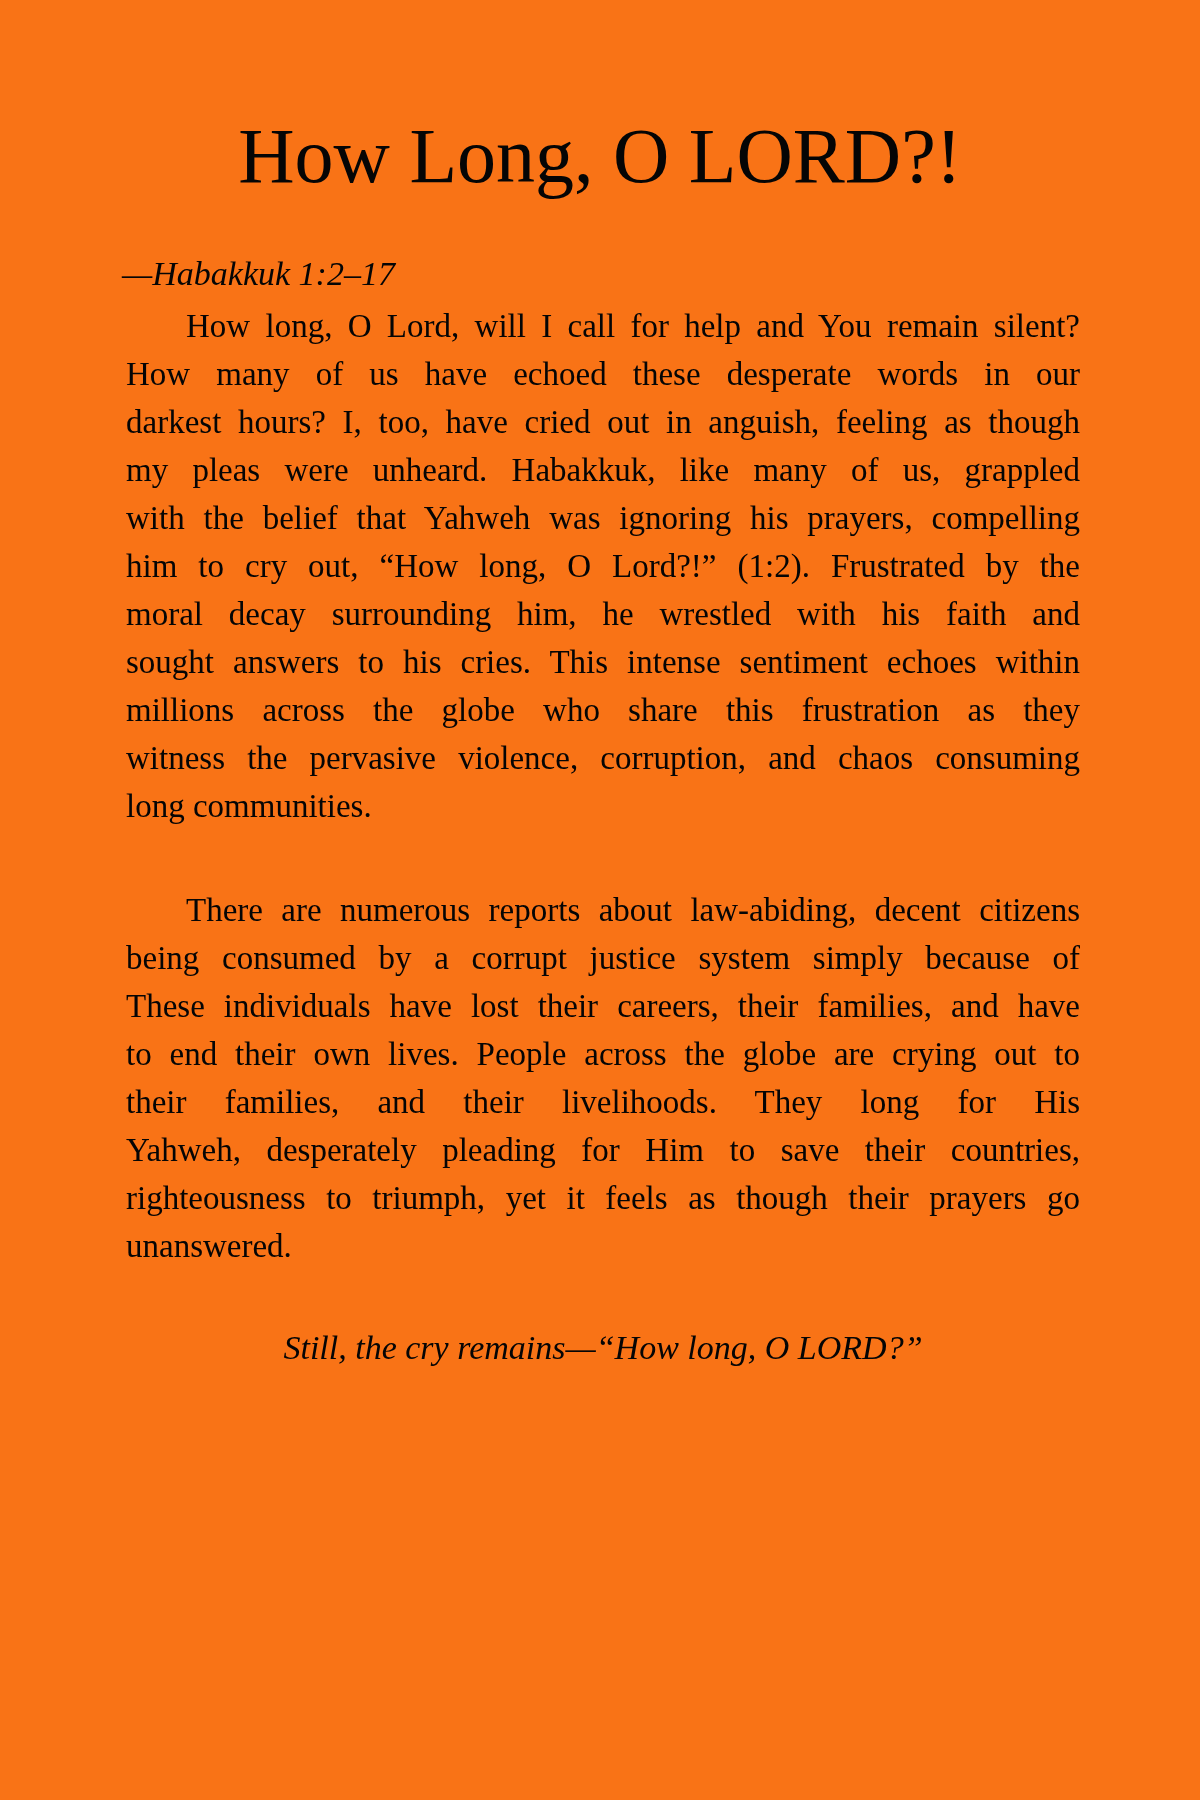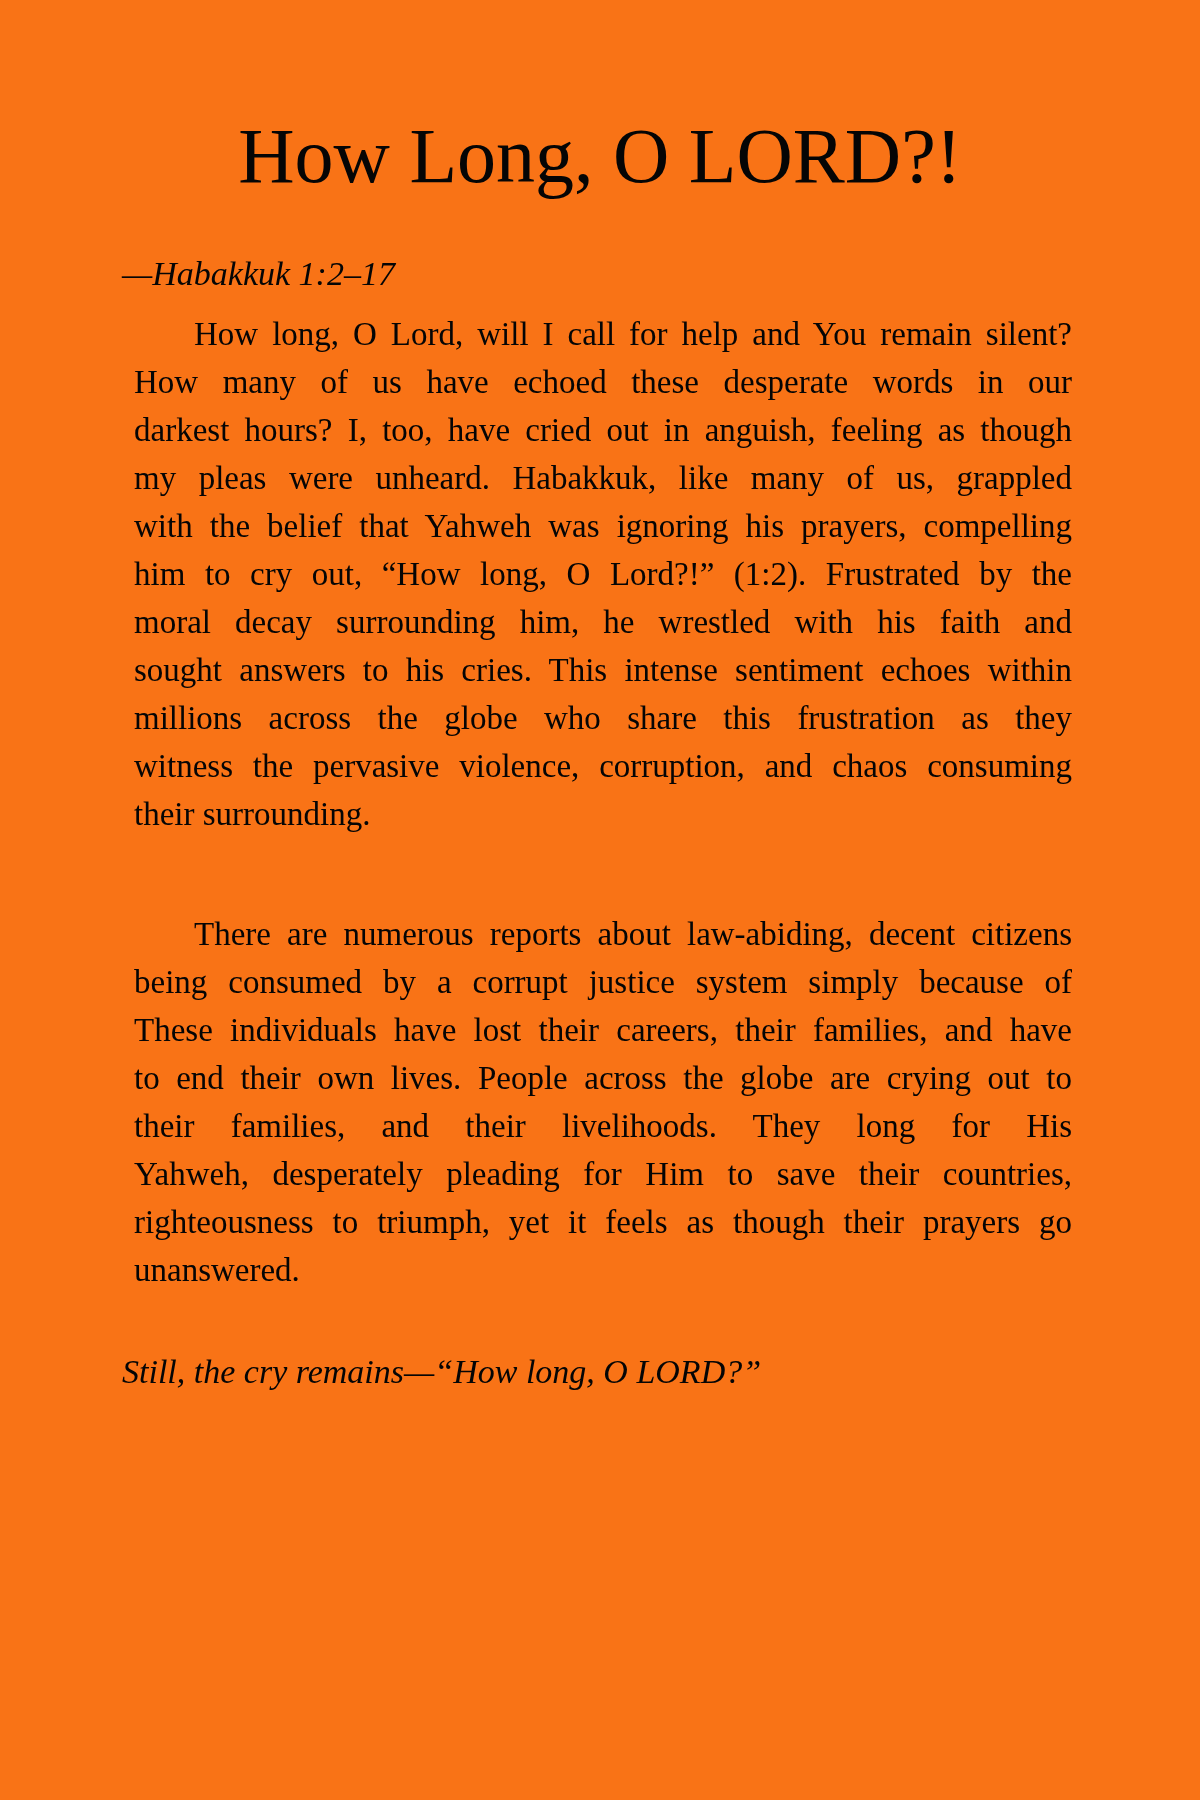--- a/index.html
+++ b/index.html
@@ -36,21 +36,21 @@
     padding-right: 116px; 
   }
   .attribution {
     margin: 48px 0 4px 0;
     font-size: 34px;
     font-style: italic;
     line-height: 48px;
     text-align: left;
   }
   .paragraph {
-    margin: 12px;
+    margin: 4px;
   }
   .bline {
     font-size: 33px;
     line-height: 48px;
     text-align: justify;
     text-align-last: justify;
     text-justify: inter-word;
     white-space: normal;
   }
   .bline.first {
@@ -60,21 +60,21 @@
     text-align-last: left;
   }
   .para-gap {
     height: 48px;
   }
   .closing {
     margin: 54px 0 0 0;
     font-size: 34px;
     font-style: italic;
     line-height: 48px;
-    text-align: left;
+    text-align: center;
   }
 </style>
 </head>
 <body>
 
 <div class="page">
 
   <h1 class="title">How Long, O LORD?!</h1>
 
   <div class="content">
@@ -85,21 +85,21 @@
       <div class="bline first">How long, O Lord, will I call for help and You remain silent?</div>
       <div class="bline">How many of us have echoed these desperate words in our</div>
       <div class="bline">darkest hours? I, too, have cried out in anguish, feeling as though</div>
       <div class="bline">my pleas were unheard. Habakkuk, like many of us, grappled</div>
       <div class="bline">with the belief that Yahweh was ignoring his prayers, compelling</div>
       <div class="bline">him to cry out, “How long, O Lord?!” (1:2). Frustrated by the</div>
       <div class="bline">moral decay surrounding him, he wrestled with his faith and</div>
       <div class="bline">sought answers to his cries. This intense sentiment echoes within</div>
       <div class="bline">millions across the globe who share this frustration as they</div>
       <div class="bline">witness the pervasive violence, corruption, and chaos consuming</div>
-      <div class="bline last">their surrounding.</div>
+      <div class="bline last">long communities.</div>
     </div>
 
     <div class="para-gap"></div>
 
     <div class="paragraph">
       <div class="bline first">There are numerous reports about law-abiding, decent citizens</div>
       <div class="bline">being consumed by a corrupt justice system simply because of</div>
       <div class="bline">These individuals have lost their careers, their families, and have</div>
       <div class="bline">to end their own lives. People across the globe are crying out to</div>
       <div class="bline">their families, and their livelihoods. They long for His</div>

